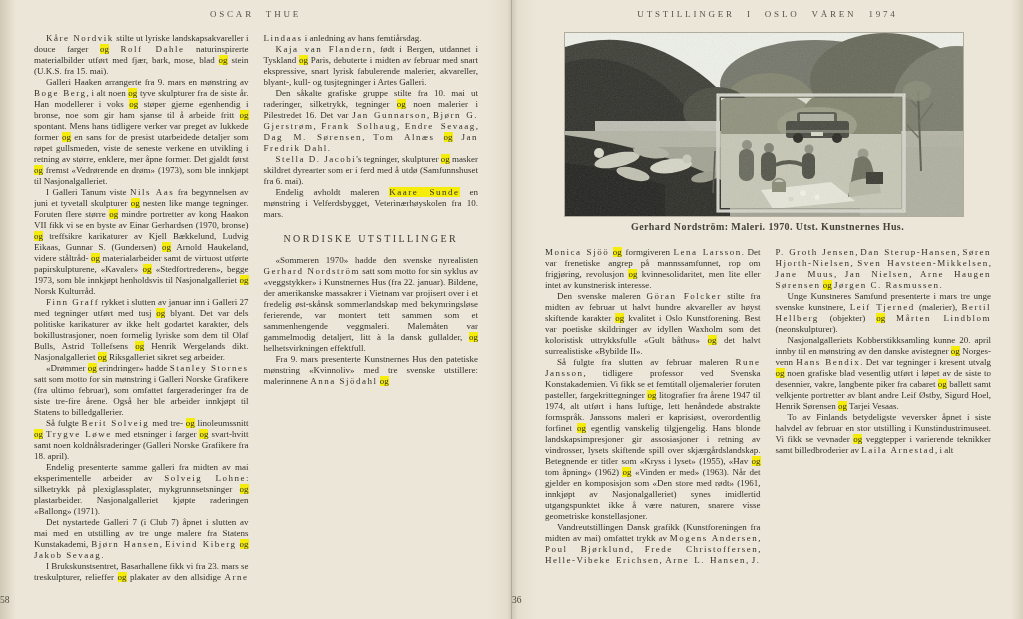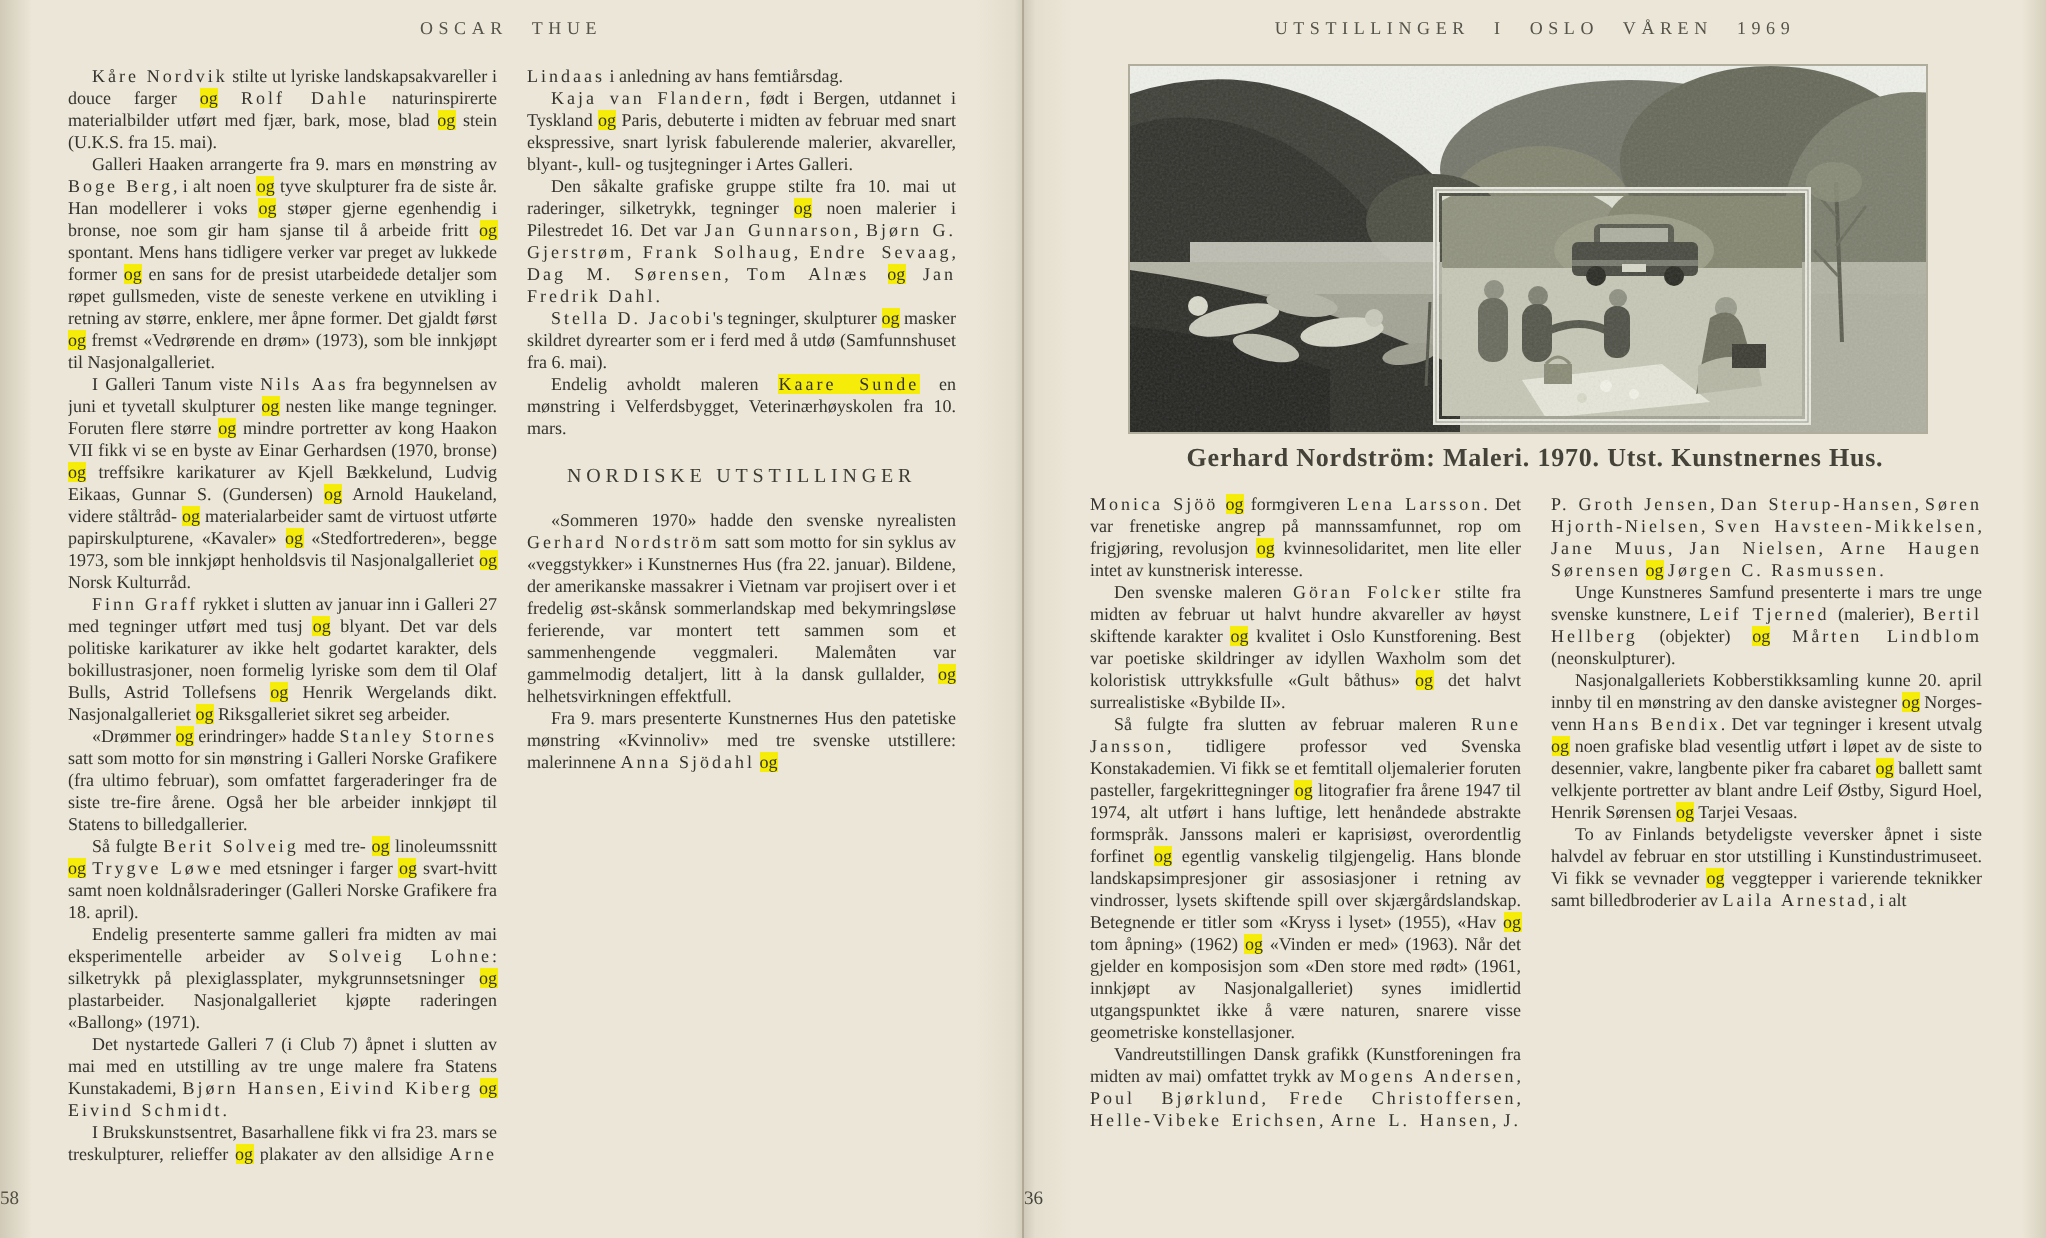--- a/index.html
+++ b/index.html
@@ -49,53 +49,53 @@
   .page-num{
     position:absolute;bottom:14px;left:0;right:0;
     font-size:9.5px;color:#45443c;
   }
 
   .photo-wrap{position:absolute;left:53px;top:33px;width:398px;height:183px;
     outline:1px solid rgba(70,65,50,.35);background:#cfcfc5;}
   .photo-wrap svg{display:block;}
   .photo-caption{
     position:absolute;left:0;right:0;top:221px;text-align:center;
-    font-size:13px;font-weight:bold;letter-spacing:.4px;color:#454339;
+    font-size:10px;font-weight:bold;letter-spacing:.4px;color:#454339;
   }
 </style>
 </head>
 <body>
 
 <div class="spread">
 
   <div class="page page-left">
     <div class="running-head">OSCAR THUE</div>
     <div class="text-block text-block-left">
         <p class=""><span class="sp">Kåre Nordvik</span> stilte ut lyriske landskapsakvareller i douce farger <mark>og</mark> <span class="sp">Rolf Dahle</span> naturinspirerte materialbilder utført med fjær, bark, mose, blad <mark>og</mark> stein (U.K.S. fra 15. mai).</p>
         <p class="">Galleri Haaken arrangerte fra 9. mars en mønstring av <span class="sp">Boge Berg</span>, i alt noen <mark>og</mark> tyve skulpturer fra de siste år. Han modellerer i voks <mark>og</mark> støper gjerne egenhendig i bronse, noe som gir ham sjanse til å arbeide fritt <mark>og</mark> spontant. Mens hans tidligere verker var preget av lukkede former <mark>og</mark> en sans for de presist utarbeidede detaljer som røpet gullsmeden, viste de seneste verkene en utvikling i retning av større, enklere, mer åpne former. Det gjaldt først <mark>og</mark> fremst «Vedrørende en drøm» (1973), som ble innkjøpt til Nasjonalgalleriet.</p>
         <p class="">I Galleri Tanum viste <span class="sp">Nils Aas</span> fra begynnelsen av juni et tyvetall skulpturer <mark>og</mark> nesten like mange tegninger. Foruten flere større <mark>og</mark> mindre portretter av kong Haakon VII fikk vi se en byste av Einar Gerhardsen (1970, bronse) <mark>og</mark> treffsikre karikaturer av Kjell Bækkelund, Ludvig Eikaas, Gunnar S. (Gundersen) <mark>og</mark> Arnold Haukeland, videre ståltråd- <mark>og</mark> materialarbeider samt de virtuost utførte papirskulpturene, «Kavaler» <mark>og</mark> «Stedfortrederen», begge 1973, som ble innkjøpt henholdsvis til Nasjonalgalleriet <mark>og</mark> Norsk Kulturråd.</p>
         <p class=""><span class="sp">Finn Graff</span> rykket i slutten av januar inn i Galleri 27 med tegninger utført med tusj <mark>og</mark> blyant. Det var dels politiske karikaturer av ikke helt godartet karakter, dels bokillustrasjoner, noen formelig lyriske som dem til Olaf Bulls, Astrid Tollefsens <mark>og</mark> Henrik Wergelands dikt. Nasjonalgalleriet <mark>og</mark> Riksgalleriet sikret seg arbeider.</p>
         <p class="">«Drømmer <mark>og</mark> erindringer» hadde <span class="sp">Stanley Stornes</span> satt som motto for sin mønstring i Galleri Norske Grafikere (fra ultimo februar), som omfattet fargeraderinger fra de siste tre-fire årene. Også her ble arbeider innkjøpt til Statens to billedgallerier.</p>
         <p class="">Så fulgte <span class="sp">Berit Solveig</span> med tre- <mark>og</mark> linoleumssnitt <mark>og</mark> <span class="sp">Trygve Løwe</span> med etsninger i farger <mark>og</mark> svart-hvitt samt noen koldnålsraderinger (Galleri Norske Grafikere fra 18. april).</p>
         <p class="">Endelig presenterte samme galleri fra midten av mai eksperimentelle arbeider av <span class="sp">Solveig Lohne</span>: silketrykk på plexiglassplater, mykgrunnsetsninger <mark>og</mark> plastarbeider. Nasjonalgalleriet kjøpte raderingen «Ballong» (1971).</p>
-        <p class="">Det nystartede Galleri 7 (i Club 7) åpnet i slutten av mai med en utstilling av tre unge malere fra Statens Kunstakademi, <span class="sp">Bjørn Hansen</span>, <span class="sp">Eivind Kiberg</span> <mark>og</mark> <span class="sp">Eivind Schmidt</span>.</p>
+        <p class="">Det nystartede Galleri 7 (i Club 7) åpnet i slutten av mai med en utstilling av tre unge malere fra Statens Kunstakademi, <span class="sp">Bjørn Hansen</span>, <span class="sp">Eivind Kiberg</span> <mark>og</mark> <span class="sp">Jakob Sevaag</span>.</p>
         <p class="">I Brukskunstsentret, Basarhallene fikk vi fra 23. mars se treskulpturer, relieffer <mark>og</mark> plakater av den allsidige <span class="sp">Arne Lindaas</span> i anledning av hans femtiårsdag.</p>
         <p class=""><span class="sp">Kaja van Flandern</span>, født i Bergen, utdannet i Tyskland <mark>og</mark> Paris, debuterte i midten av februar med snart ekspressive, snart lyrisk fabulerende malerier, akvareller, blyant-, kull- og tusjtegninger i Artes Galleri.</p>
         <p class="">Den såkalte grafiske gruppe stilte fra 10. mai ut raderinger, silketrykk, tegninger <mark>og</mark> noen malerier i Pilestredet 16. Det var <span class="sp">Jan Gunnarson</span>, <span class="sp">Bjørn G. Gjerstrøm</span>, <span class="sp">Frank Solhaug</span>, <span class="sp">Endre Sevaag</span>, <span class="sp">Dag M. Sørensen</span>, <span class="sp">Tom Alnæs</span> <mark>og</mark> <span class="sp">Jan Fredrik Dahl</span>.</p>
         <p class=""><span class="sp">Stella D. Jacobi</span>'s tegninger, skulpturer <mark>og</mark> masker skildret dyrearter som er i ferd med å utdø (Samfunnshuset fra 6. mai).</p>
         <p class="">Endelig avholdt maleren <mark><span class="sp">Kaare Sunde</span></mark> en mønstring i Velferdsbygget, Veterinærhøyskolen fra 10. mars.</p>
         <div class="col-heading">NORDISKE UTSTILLINGER</div>
         <p class="">«Sommeren 1970» hadde den svenske nyrealisten <span class="sp">Gerhard Nordström</span> satt som motto for sin syklus av «veggstykker» i Kunstnernes Hus (fra 22. januar). Bildene, der amerikanske massakrer i Vietnam var projisert over i et fredelig øst-skånsk sommerlandskap med bekymringsløse ferierende, var montert tett sammen som et sammenhengende veggmaleri. Malemåten var gammelmodig detaljert, litt à la dansk gullalder, <mark>og</mark> helhetsvirkningen effektfull.</p>
         <p class="">Fra 9. mars presenterte Kunstnernes Hus den patetiske mønstring «Kvinnoliv» med tre svenske utstillere: malerinnene <span class="sp">Anna Sjödahl</span> <mark>og</mark></p>
       </div>
     <div class="page-num">58</div>
   </div>
 
   <div class="page page-right">
-    <div class="running-head">UTSTILLINGER I OSLO VÅREN 1969</div>
+    <div class="running-head">UTSTILLINGER I OSLO VÅREN 1974</div>
 
     <div class="photo-wrap">
       <svg width="398" height="183" viewBox="0 0 398 183">
         <defs>
           <filter id="grain">
             <feTurbulence type="fractalNoise" baseFrequency="0.85" numOctaves="3" stitchTiles="stitch"></feTurbulence>
             <feColorMatrix type="saturate" values="0"></feColorMatrix>
           </filter>
           <clipPath id="photoclip">
               <rect x="0" y="0" width="398" height="183"></rect>

